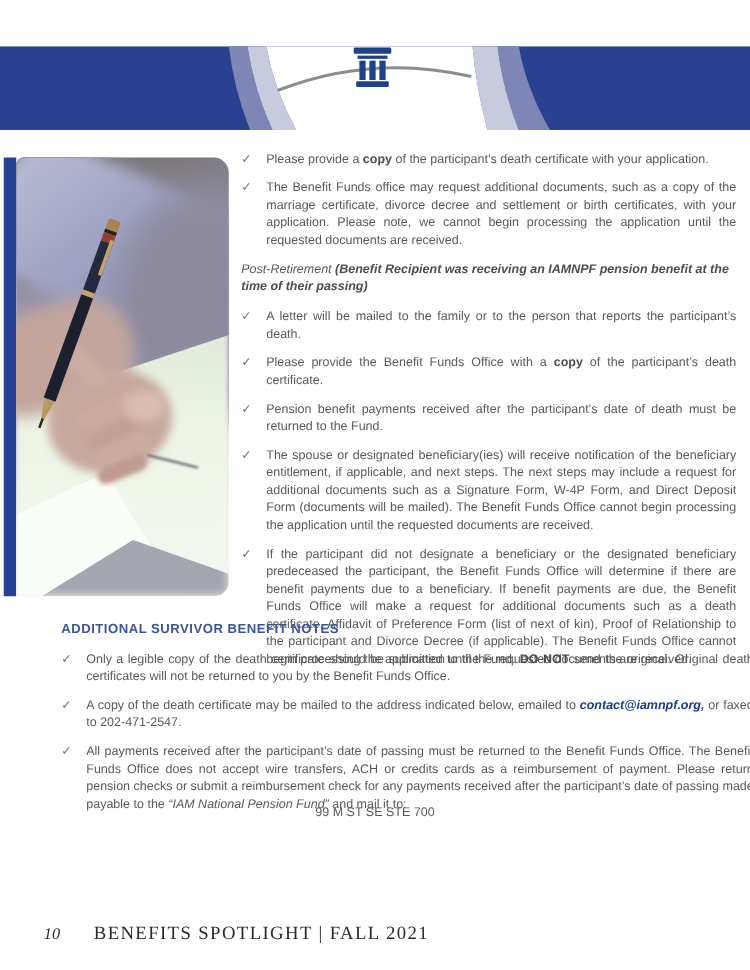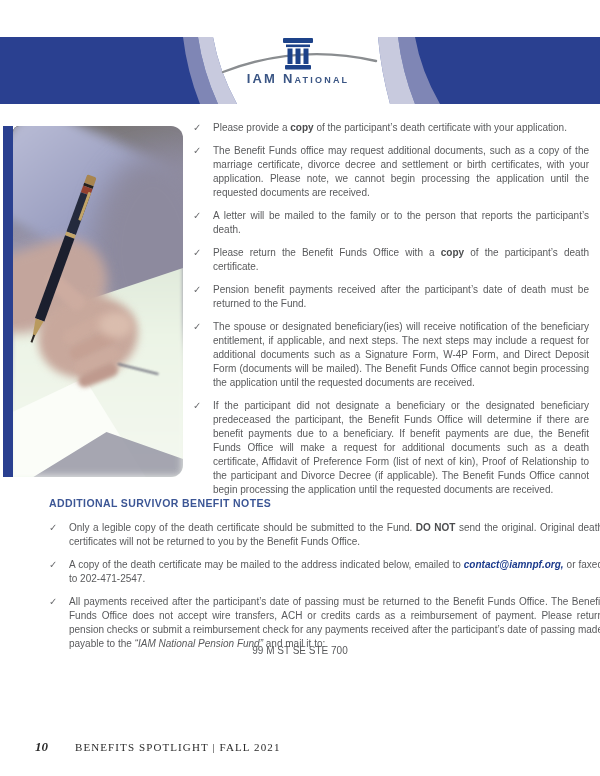--- a/index.html
+++ b/index.html
@@ -81,22 +81,22 @@
   .post-heading{font-size:10px;line-height:14px;margin:6px 0 10px 0;font-style:italic;}
   .post-heading .b{font-weight:bold;}
   .notes{position:absolute;left:49px;top:497px;width:554px;}
   .notes-heading{font-size:10.5px;font-weight:bold;color:var(--heading-blue);
     letter-spacing:.4px;margin-bottom:12px;}
   .address{position:absolute;left:0;top:644px;width:600px;text-align:center;}
   .addr-line{font-size:10px;line-height:13.5px;}
   
   .footer{position:absolute;left:35px;top:739px;display:flex;align-items:baseline;gap:27px;
     font-family:"Liberation Serif",serif;color:var(--footer-ink);}
-  .page-num{font-size:13px;font-weight:bold;font-style:italic;}
-  .footer-title{font-size:11px;letter-spacing:1.1px;}
+  .page-num{font-size:13px;font-weight:normal;font-style:italic;}
+  .footer-title{font-size:15px;letter-spacing:1.1px;}
 </style>
 </head>
 <body>
 
 <div class="page">
 
   <svg class="band" viewBox="0 0 600 67" preserveAspectRatio="none">
     <rect class="navy" x="0" y="0" width="600" height="67"></rect>
     <path class="slate" d="M 183,0 Q 187,34 200,67 L 218,67 Q 203,34 198,0 Z"></path>
     <path class="lav" d="M 198,0 Q 203,34 218,67 L 237,67 Q 219,34 213,0 Z"></path>
@@ -108,21 +108,20 @@
   <svg class="logo-mark" width="200" height="40" viewBox="0 0 200 40">
     <path d="M 25,36 Q 100,7 178,25" fill="none" stroke="var(--arc-gray)" stroke-width="2.4" stroke-linecap="round"></path>
     <rect x="85" y="2" width="30" height="5" rx="1"></rect>
     <rect x="88" y="8.5" width="24" height="2.6"></rect>
     <rect x="89.5" y="12.5" width="5" height="15.5"></rect>
     <rect x="97.5" y="12.5" width="5" height="15.5"></rect>
     <rect x="105.5" y="12.5" width="5" height="15.5"></rect>
     <rect x="87" y="29" width="26" height="4.5" rx="1"></rect>
   </svg>
   <div class="logo-text">
-    <div>IAM National</div>
   </div>
 
   <div class="photo-bar"></div>
   <div class="photo">
     <div class="layer ph-dark"></div>
     <div class="layer ph-sleeve"></div>
     <div class="layer ph-mauve"></div>
     <div class="layer ph-paper"></div>
     <div class="layer ph-sheet"></div>
     <div class="layer ph-wedge1"></div>
@@ -152,28 +151,29 @@
     <div>
         <div class="bullet">
           <span class="check">✓</span>
           <span class="bullet-text"><span>Please provide a </span><span class="b">copy</span><span> of the participant’s death certificate with your application.</span></span>
         </div>
         <div class="bullet">
           <span class="check">✓</span>
           <span class="bullet-text"><span>The Benefit Funds office may request additional documents, such as a copy of the marriage certificate, divorce decree and settlement or birth certificates, with your application. Please note, we cannot begin processing the application until the requested documents are received.</span></span>
         </div>
       </div>
+    <div class="post-heading"><span class="i">Post-Retirement </span><span class="b i">(Benefit Recipient was receiving an IAMNPF pension benefit at the time of their passing)</span></div>
     <div>
         <div class="bullet">
           <span class="check">✓</span>
           <span class="bullet-text"><span>A letter will be mailed to the family or to the person that reports the participant’s death.</span></span>
         </div>
         <div class="bullet">
           <span class="check">✓</span>
-          <span class="bullet-text"><span>Please return the Benefit Funds Office with a </span><span class="b">copy</span><span> of the participant’s death certificate.</span></span>
+          <span class="bullet-text"><span>Please provide the Benefit Funds Office with a </span><span class="b">copy</span><span> of the participant’s death certificate.</span></span>
         </div>
         <div class="bullet">
           <span class="check">✓</span>
           <span class="bullet-text"><span>Pension benefit payments received after the participant’s date of death must be returned to the Fund.</span></span>
         </div>
         <div class="bullet">
           <span class="check">✓</span>
           <span class="bullet-text"><span>The spouse or designated beneficiary(ies) will receive notification of the beneficiary entitlement, if applicable, and next steps. The next steps may include a request for additional documents such as a Signature Form, W-4P Form, and Direct Deposit Form (documents will be mailed). The Benefit Funds Office cannot begin processing the application until the requested documents are received.</span></span>
         </div>
         <div class="bullet">

